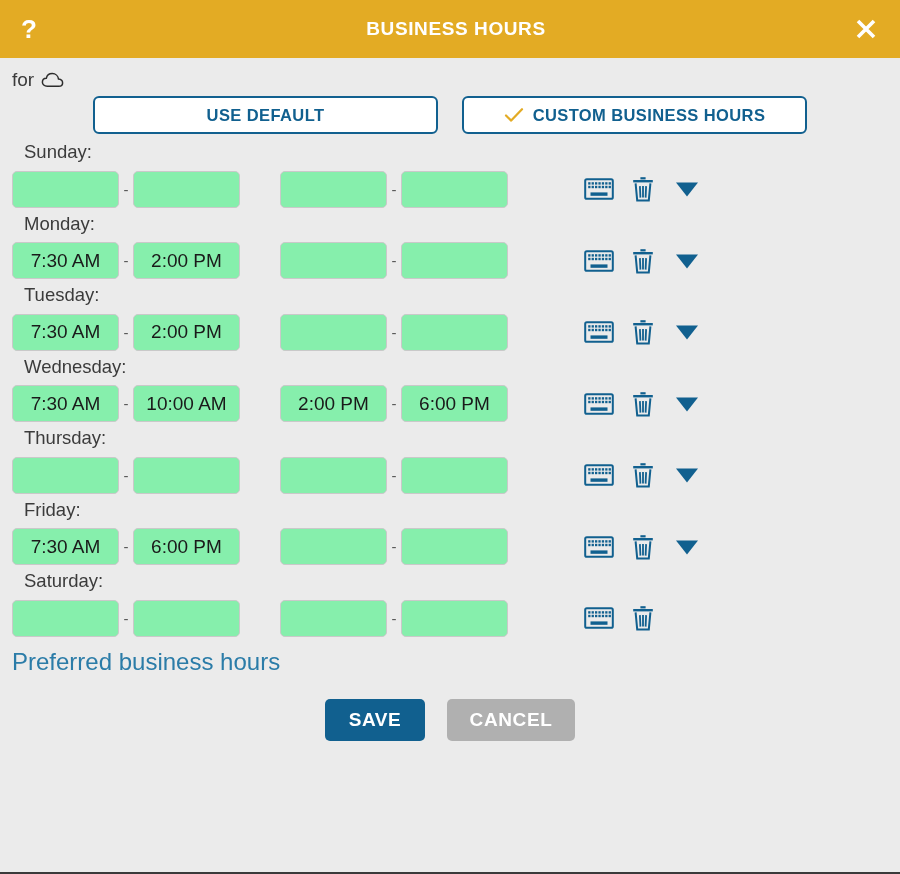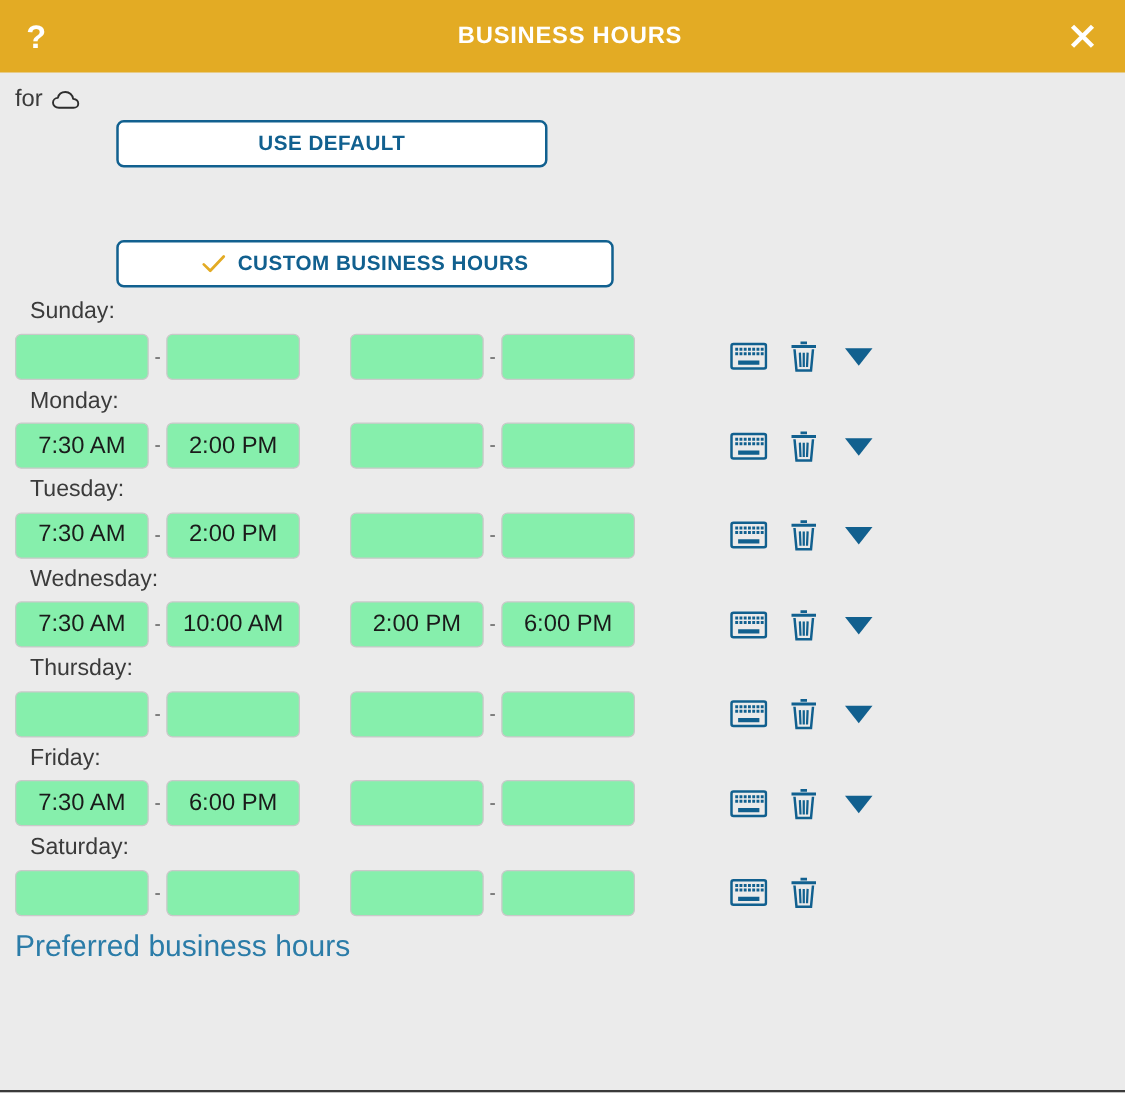--- a/index.html
+++ b/index.html
@@ -90,41 +90,40 @@
     box-sizing: border-box;
   }
   .cloud-icon { display: block; }
 
   
   .mode-row {
     display: flex;
     gap: 24px;
     padding-left: 81px;
     padding-top: 8px;
-    flex-direction: column;
   }
   .mode-btn {
     height: 38px;
     background: #ffffff;
     border: 2px solid #11608f;
     border-radius: 6px;
     color: #11608f;
     font-size: 16.5px;
     font-weight: bold;
     letter-spacing: 0.4px;
     display: flex;
     align-items: center;
     justify-content: center;
     gap: 9px;
     cursor: pointer;
     box-sizing: border-box;
     user-select: none;
   }
   .mode-btn.default-btn { width: 345px; }
-  .mode-btn.custom-btn  { width: 398px; margin-top: 34px; }
+  .mode-btn.custom-btn  { width: 345px; }
   .check-icon { display: block; }
 
   
   .days { padding-top: 9px; }
 
   .day-label {
     font-size: 18.5px;
     color: #3b3b3b;
     line-height: 1;
     padding-bottom: 7px;
@@ -596,15 +595,19 @@
               </div>
               <div class="act placeholder"></div>
             </div>
           </div>
         </div>
       </div>
 
     <span class="pref-link">Preferred business hours</span>
 
     
+    <div class="footer">
+      <button class="footer-btn save-btn">SAVE</button>
+      <button class="footer-btn cancel-btn">CANCEL</button>
+    </div>
 
   </div>
 </div>
 
 </body></html>

